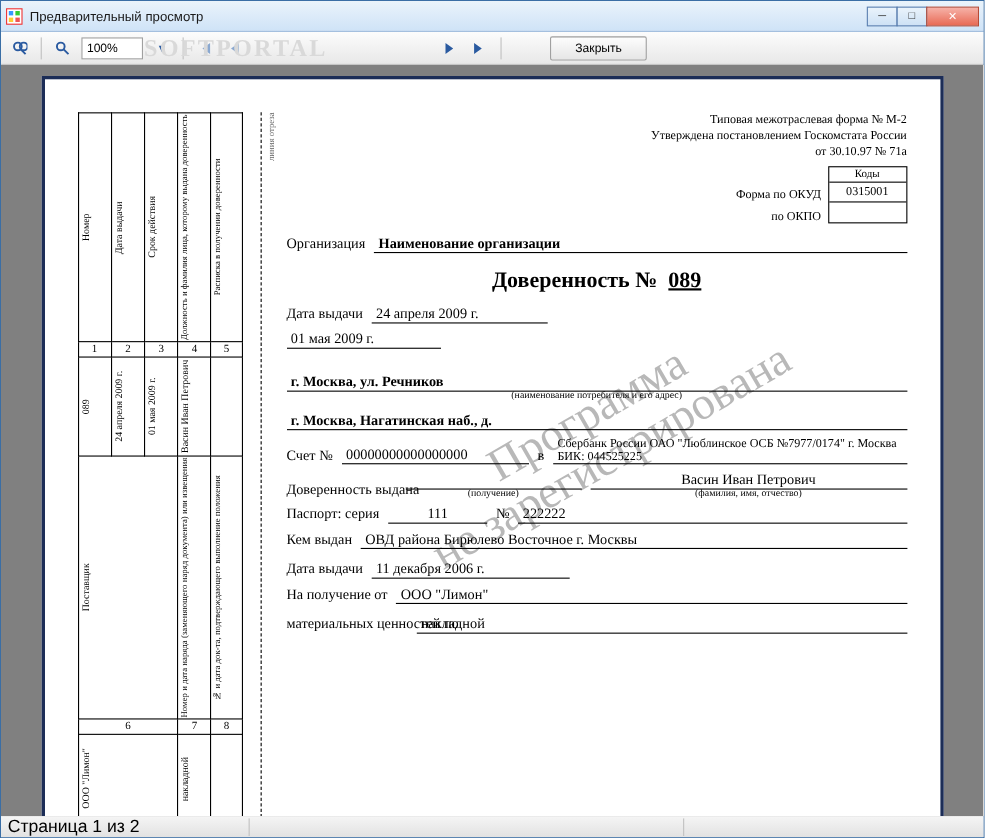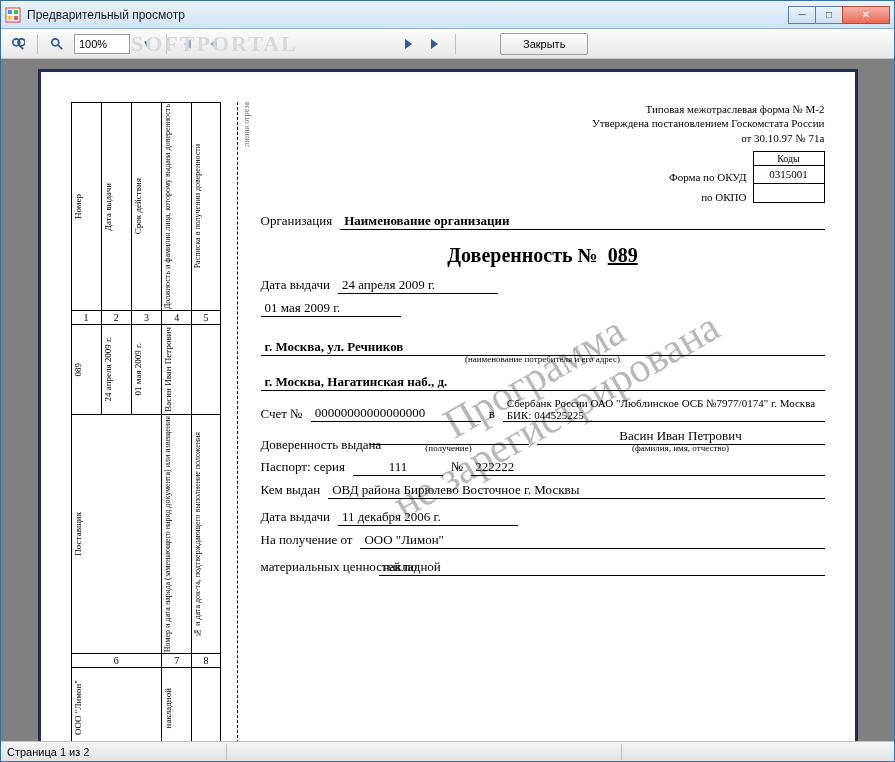--- a/index.html
+++ b/index.html
@@ -158,21 +158,21 @@
   .ul.center { text-align:center; }
   .fieldlabel { white-space: nowrap; }
   .title { text-align:center; font-size: 20px; font-weight: bold; margin: 14px 0 10px;}
   .title .num { text-decoration: underline; }
   .subnote { font-size:9px; text-align:center; color:#000; margin-top:-2px;}
   .statusbar {
     height: 20px;
     background: linear-gradient(#f5f5f5,#e2e2e2);
     border-top: 1px solid #bfbfbf;
     display: flex; align-items: center;
-    font-size: 11px;
+    font-size: 16px;
     padding: 0 6px;
     gap: 6px;
   }
   .status-cell { border-right:1px solid #c0c0c0; padding-right:8px; height: 16px; display:flex; align-items:center;}
   .status-cell.wide { flex:1; }
   .tear { border-left: 1px dashed #000; margin-left: 6px; padding-left: 4px; }
   .tear-label { writing-mode: vertical-rl; transform: rotate(180deg); font-size: 8px; color:#666;}
   .line2 { display:flex; flex-direction: column; align-items:stretch;}
   .logo-overlay {
     position:absolute; left:130px; top:30px;

